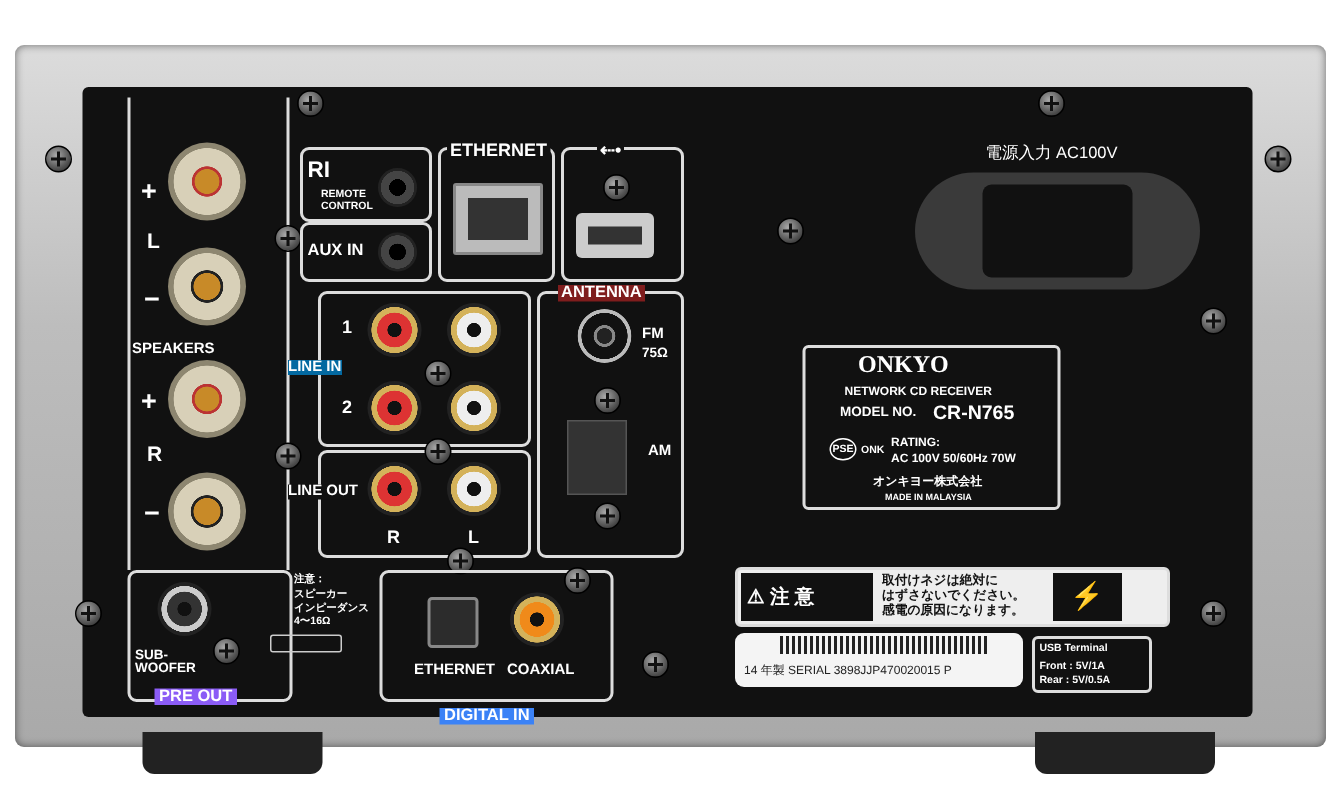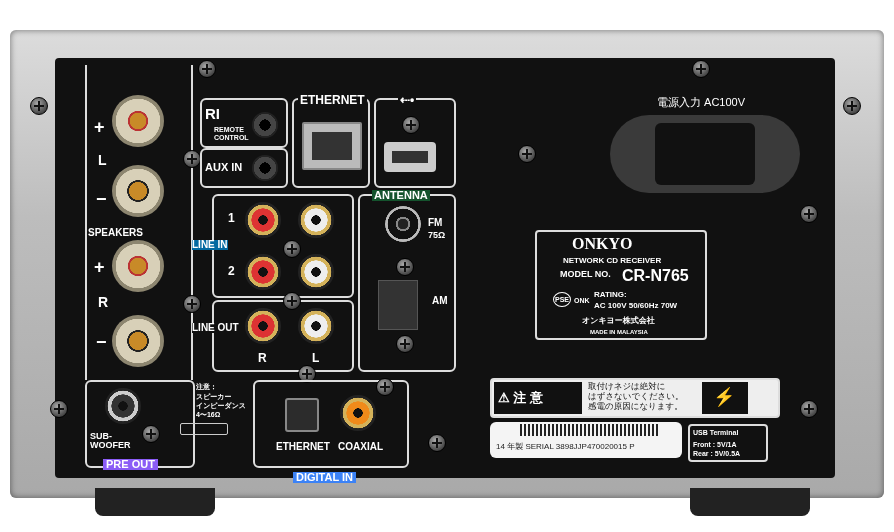--- a/index.html
+++ b/index.html
@@ -100,51 +100,51 @@
 <div class="screw" style="left:283px;top:240px"></div>
 <div class="screw" style="left:283px;top:292px"></div>
 <div class="lbl" style="left:192px;top:323px;font-size:10px;background:#111">LINE OUT</div>
 <div class="rca" style="left:245px;top:308px"></div>
 <div class="rca white" style="left:298px;top:308px"></div>
 <div class="lbl" style="left:258px;top:352px;font-size:12px">R</div>
 <div class="lbl" style="left:312px;top:352px;font-size:12px">L</div>
 <div class="screw" style="left:298px;top:365px"></div>
 
 <div class="box" style="left:358px;top:194px;width:98px;height:178px"></div>
-<div class="lbl" style="left:372px;top:190px;font-size:11px;background:#14532d;padding:0 2px">ANTENNA</div>
+<div class="lbl" style="left:372px;top:190px;font-size:11px;background:#7f1d1d;padding:0 2px">ANTENNA</div>
 <div class="fmjack" style="left:385px;top:206px"></div>
 <div class="lbl" style="left:428px;top:218px;font-size:10px">FM</div>
 <div class="lbl" style="left:428px;top:231px;font-size:9px">75Ω</div>
 <div class="screw" style="left:396px;top:258px"></div>
 <div class="am" style="left:378px;top:280px"></div>
 <div class="lbl" style="left:432px;top:296px;font-size:10px">AM</div>
 <div class="screw" style="left:396px;top:335px"></div>
 
 <div class="lbl" style="left:657px;top:97px;font-size:11px;font-weight:normal">電源入力 AC100V</div>
 <div class="iec" style="left:610px;top:115px">
     <div class="iec-inner"></div>
   </div>
 <div class="screw" style="left:518px;top:145px"></div>
 <div class="screw" style="left:800px;top:205px"></div>
 
 <div class="plate" style="left:535px;top:230px;width:172px;height:110px"></div>
 <div class="lbl" style="left:572px;top:236px;font-size:16px;font-family:'Liberation Serif',serif">ONKYO</div>
 <div class="lbl" style="left:563px;top:257px;font-size:8px">NETWORK CD RECEIVER</div>
 <div class="lbl" style="left:560px;top:270px;font-size:9px">MODEL NO.</div>
-<div class="lbl" style="left:622px;top:268px;font-size:16px">CR-N765</div>
+<div class="lbl" style="left:622px;top:268px;font-size:13px">CR-N765</div>
 <div class="lbl" style="left:553px;top:292px;font-size:7px;border:1px solid #fff;border-radius:50%;padding:3px 1px">PSE</div>
 <div class="lbl" style="left:574px;top:297px;font-size:7px">ONK</div>
 <div class="lbl" style="left:594px;top:291px;font-size:8px">RATING:</div>
 <div class="lbl" style="left:594px;top:302px;font-size:8px">AC 100V 50/60Hz  70W</div>
 <div class="lbl" style="left:582px;top:317px;font-size:8px">オンキヨー株式会社</div>
 <div class="lbl" style="left:590px;top:329px;font-size:6px">MADE IN MALAYSIA</div>
 
 <div class="plate" style="left:490px;top:378px;width:290px;height:40px;background:#eee"></div>
 <div class="lbl" style="left:494px;top:382px;width:88px;height:32px;background:#111;font-size:13px;padding:9px 4px"><span>⚠</span> <span>注 意</span></div>
-<div class="lbl" style="left:588px;top:381px;font-size:8.5px;color:#111;font-weight:normal;line-height:1.2">
+<div class="lbl" style="left:588px;top:381px;font-size:8.5px;color:#111;font-weight:bold;line-height:1.2">
   <div>取付けネジは絶対に</div>
   <div>はずさないでください。</div>
   <div>感電の原因になります。</div>
 </div>
 <div class="lbl" style="left:702px;top:382px;width:46px;height:32px;background:#111;font-size:18px;text-align:center;padding-top:6px">⚡</div>
 
 <div class="serial" style="left:490px;top:422px;width:192px;height:36px"></div>
 <div style="position:absolute;left:520px;top:424px;width:140px;height:12px;background:repeating-linear-gradient(90deg,#222 0 2px,#f4f4f4 2px 4px)"></div>
 <div class="lbl" style="left:496px;top:443px;font-size:8px;color:#222;font-weight:normal">
   <span>14</span>

